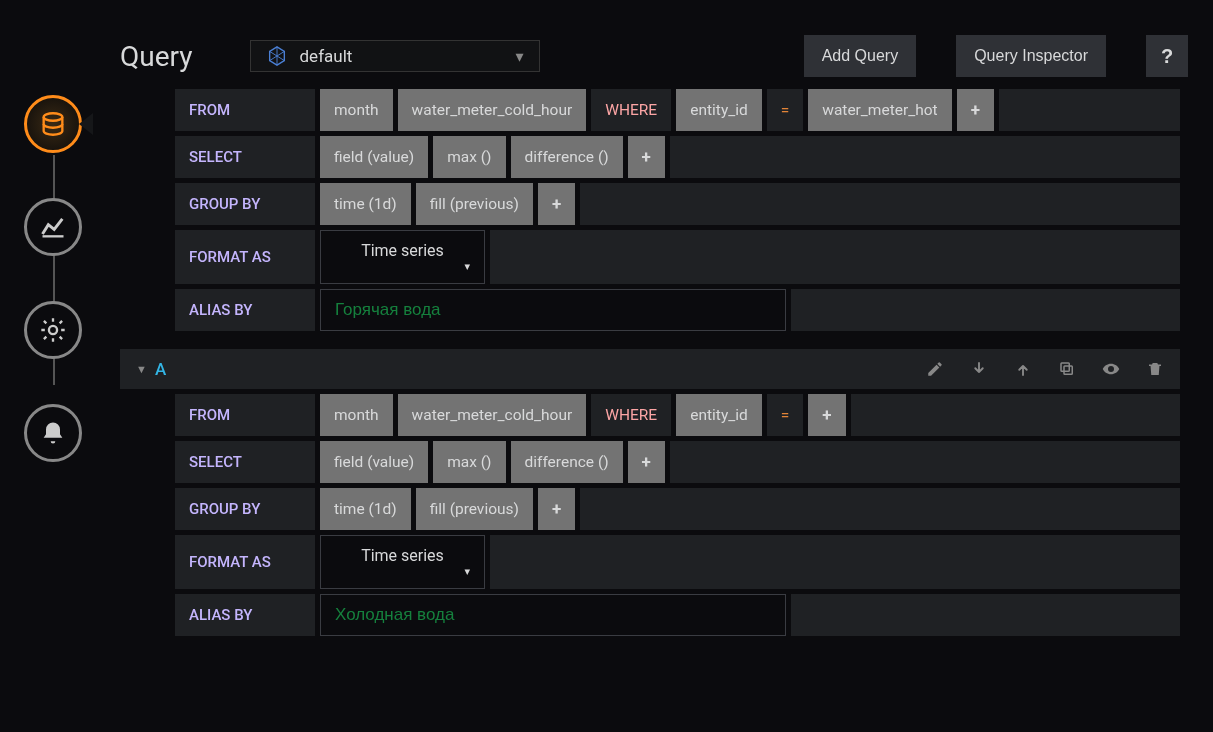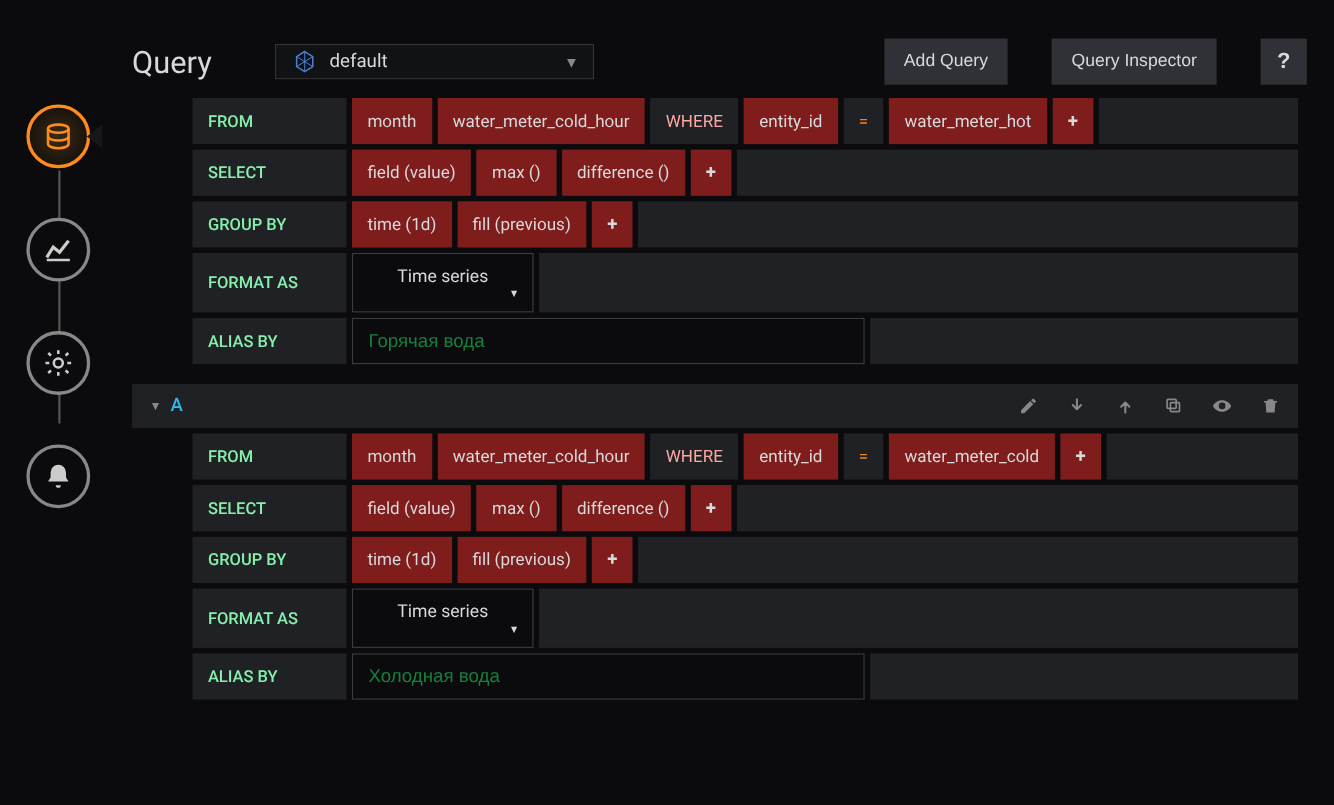--- a/index.html
+++ b/index.html
@@ -142,28 +142,28 @@
   }
   .q-row {
     display: flex;
     gap: 5px;
     margin-bottom: 5px;
   }
   .q-label {
     background: #1f2124;
     min-width: 140px;
     padding: 12px 14px;
-    color: #86efac;
+    color: #c4b5fd;
     font-size: 15px;
     font-weight: 500;
     display: flex;
     align-items: center;
   }
   .q-seg {
-    background: #7f1d1d;
+    background: #737373;
     padding: 12px 14px;
     color: #d8d9da;
     font-size: 15.5px;
     cursor: pointer;
     display: flex;
     align-items: center;
     white-space: nowrap;
   }
   .q-seg.keyword {
     color: #fca5a5;
@@ -397,21 +397,20 @@
 
       <div class="query-rows">
 
         <div class="q-row">
           <div class="q-label">FROM</div>
           <div class="q-seg">month</div>
           <div class="q-seg">water_meter_cold_hour</div>
           <div class="q-seg keyword">WHERE</div>
           <div class="q-seg">entity_id</div>
           <div class="q-seg op">=</div>
-          <div class="q-seg">water_meter_cold</div>
           <div class="q-seg plus">+</div>
           <div class="q-filler"></div>
         </div>
 
         <div class="q-row">
           <div class="q-label">SELECT</div>
           <div class="q-seg">field (value)</div>
           <div class="q-seg">max ()</div>
           <div class="q-seg">difference ()</div>
           <div class="q-seg plus">+</div>

